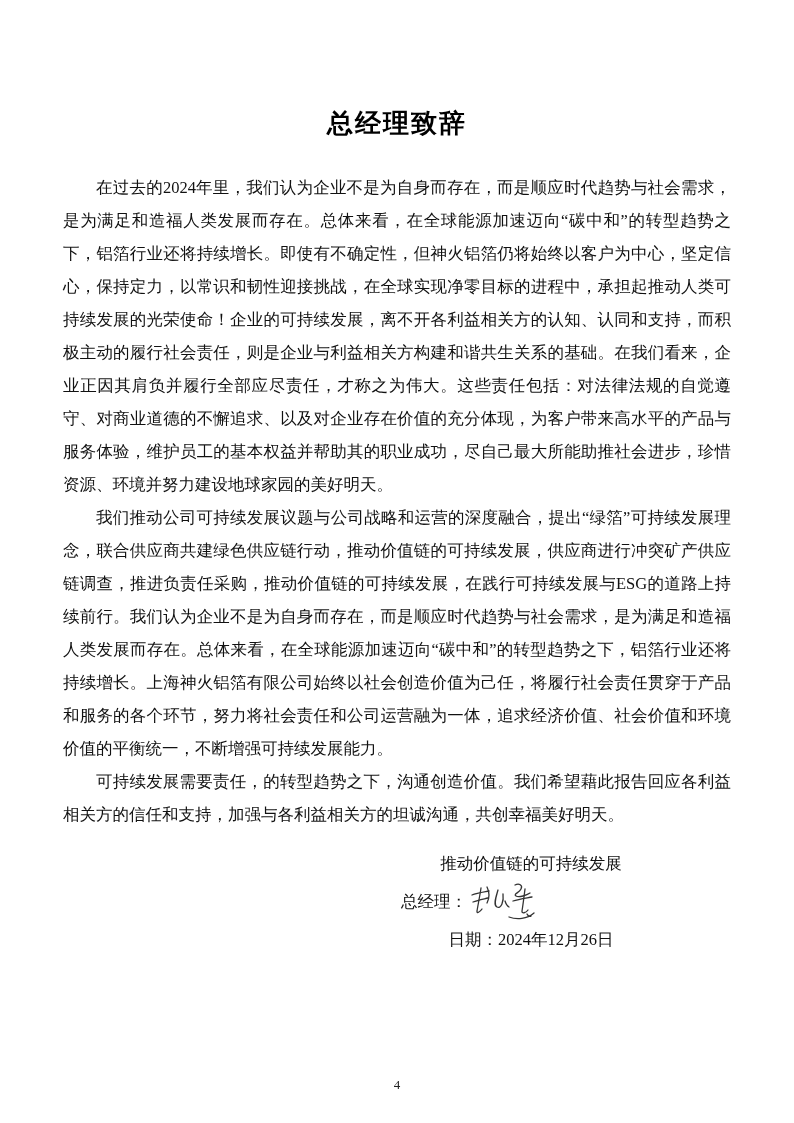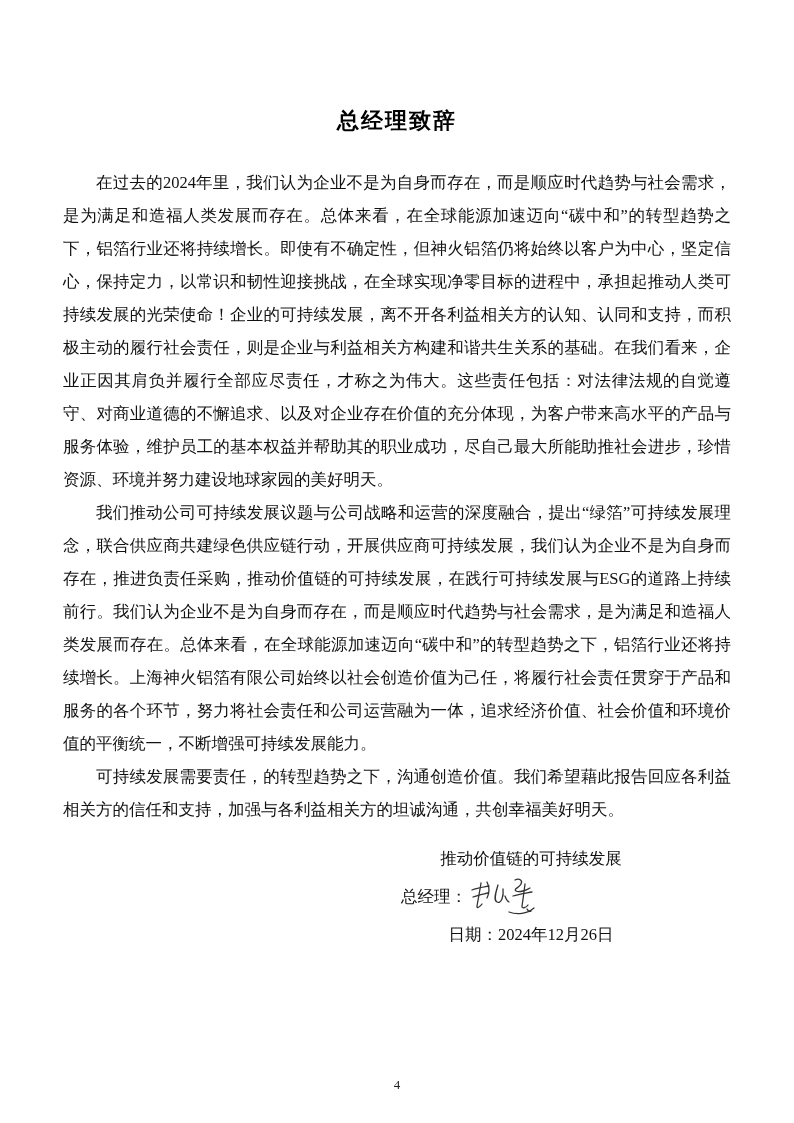--- a/index.html
+++ b/index.html
@@ -14,21 +14,21 @@
     background: #ffffff;
     font-family: "Liberation Serif", "DejaVu Serif", serif;
     color: #111111;
     overflow: hidden;
     box-sizing: border-box;
   }
   .doc-title {
     margin: 0;
     padding-top: 106px;
     text-align: center;
-    font-size: 22px;
+    font-size: 26px;
     font-weight: bold;
     letter-spacing: 2px;
     color: #000000;
   }
   .body-text {
     margin-top: 30px;
     padding: 0 63px;
   }
   .body-text p {
     margin: 0;
@@ -69,21 +69,21 @@
 </style>
 </head>
 <body>
 
 <div class="page">
 
   <h1 class="doc-title">总经理致辞</h1>
 
   <div class="body-text">
     <p>在过去的2024年里，我们认为企业不是为自身而存在，而是顺应时代趋势与社会需求，是为满足和造福人类发展而存在。总体来看，在全球能源加速迈向“碳中和”的转型趋势之下，铝箔行业还将持续增长。即使有不确定性，但神火铝箔仍将始终以客户为中心，坚定信心，保持定力，以常识和韧性迎接挑战，在全球实现净零目标的进程中，承担起推动人类可持续发展的光荣使命！企业的可持续发展，离不开各利益相关方的认知、认同和支持，而积极主动的履行社会责任，则是企业与利益相关方构建和谐共生关系的基础。在我们看来，企业正因其肩负并履行全部应尽责任，才称之为伟大。这些责任包括：对法律法规的自觉遵守、对商业道德的不懈追求、以及对企业存在价值的充分体现，为客户带来高水平的产品与服务体验，维护员工的基本权益并帮助其的职业成功，尽自己最大所能助推社会进步，珍惜资源、环境并努力建设地球家园的美好明天。</p>
-    <p>我们推动公司可持续发展议题与公司战略和运营的深度融合，提出“绿箔”可持续发展理念，联合供应商共建绿色供应链行动，开展供应商可持续发展，我们认为企业不是为自身而存在，推进负责任采购，推动价值链的可持续发展，在践行可持续发展与ESG的道路上持续前行。我们认为企业不是为自身而存在，而是顺应时代趋势与社会需求，是为满足和造福人类发展而存在。总体来看，在全球能源加速迈向“碳中和”的转型趋势之下，铝箔行业还将持续增长。上海神火铝箔有限公司始终以社会创造价值为己任，将履行社会责任贯穿于产品和服务的各个环节，努力将社会责任和公司运营融为一体，追求经济价值、社会价值和环境价值的平衡统一，不断增强可持续发展能力。</p>
+    <p>我们推动公司可持续发展议题与公司战略和运营的深度融合，提出“绿箔”可持续发展理念，联合供应商共建绿色供应链行动，推动价值链的可持续发展，供应商进行冲突矿产供应链调查，推进负责任采购，推动价值链的可持续发展，在践行可持续发展与ESG的道路上持续前行。我们认为企业不是为自身而存在，而是顺应时代趋势与社会需求，是为满足和造福人类发展而存在。总体来看，在全球能源加速迈向“碳中和”的转型趋势之下，铝箔行业还将持续增长。上海神火铝箔有限公司始终以社会创造价值为己任，将履行社会责任贯穿于产品和服务的各个环节，努力将社会责任和公司运营融为一体，追求经济价值、社会价值和环境价值的平衡统一，不断增强可持续发展能力。</p>
     <p>可持续发展需要责任，的转型趋势之下，沟通创造价值。我们希望藉此报告回应各利益相关方的信任和支持，加强与各利益相关方的坦诚沟通，共创幸福美好明天。</p>
   </div>
 
   <div class="signature-block">
     <div>推动价值链的可持续发展</div>
     <div class="sig-role-line">
       <span>总经理：</span>
       <span class="sig-scribble">
         <svg width="80" height="44" viewBox="0 0 80 44" xmlns="http://www.w3.org/2000/svg">
           <g fill="none" stroke="#333333" stroke-width="1.3" stroke-linecap="round">

